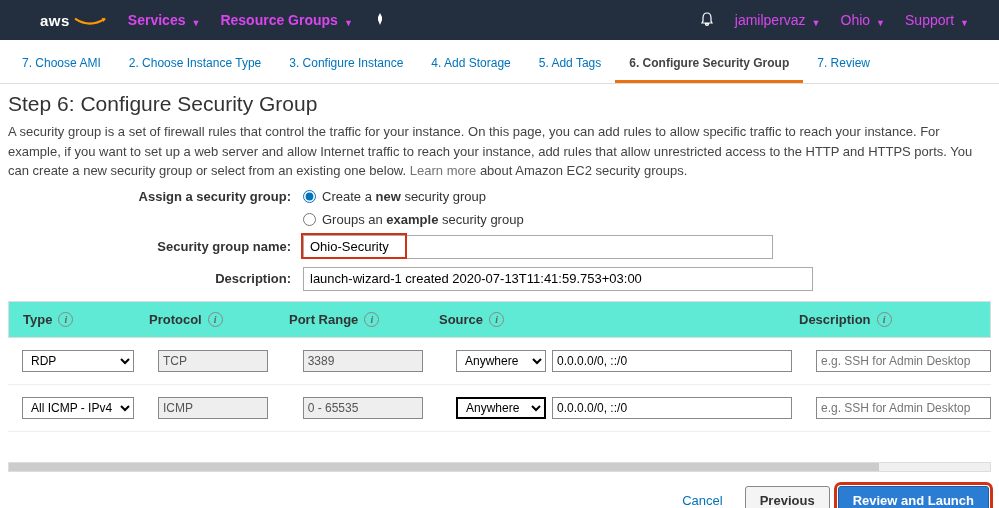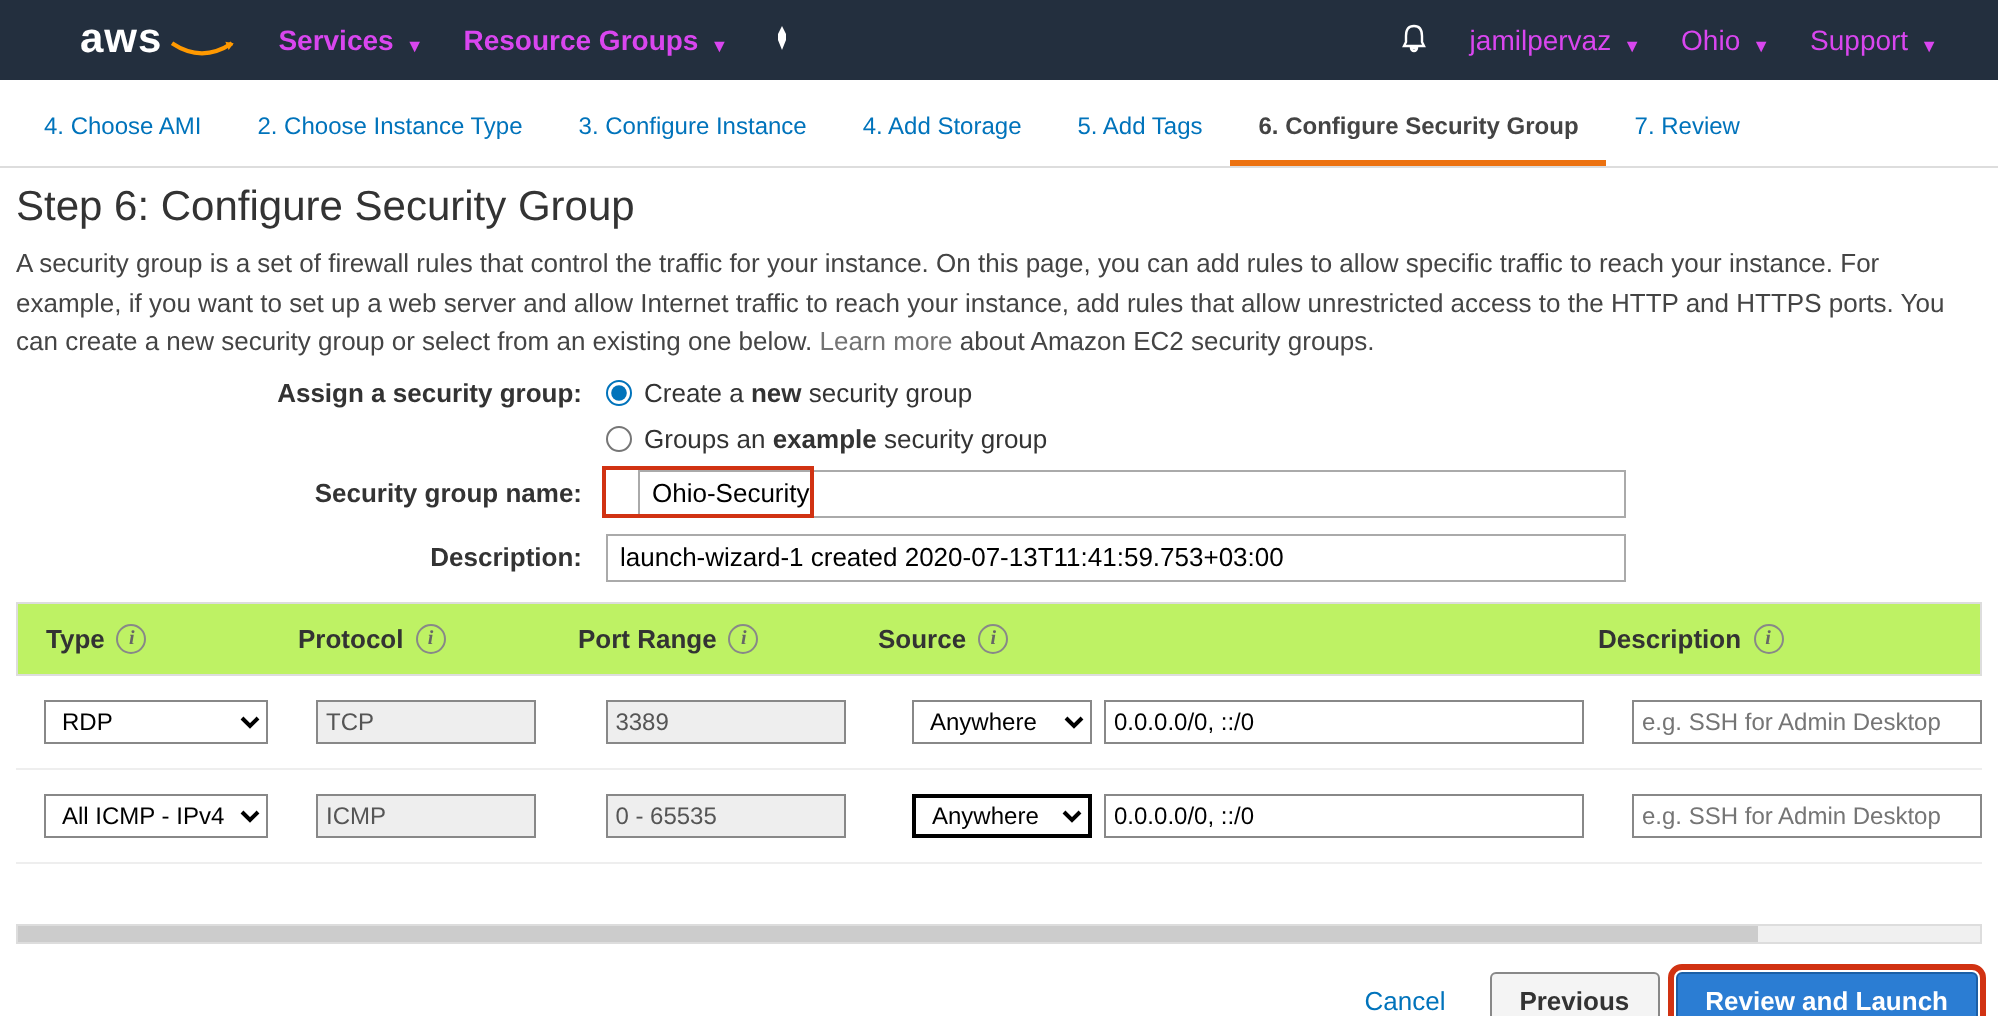--- a/index.html
+++ b/index.html
@@ -1,41 +1,41 @@
 <!DOCTYPE html>
 <html><head>
 <meta charset="utf-8">
 <style>
 * { box-sizing: border-box; margin: 0; padding: 0; }
 body { font-family: "Helvetica Neue", Arial, sans-serif; font-size: 13px; color: #333; width: 999px; background: #fff; }
 .topnav { background: #232f3e; color: #fff; display: flex; align-items: center; height: 40px; padding: 0 10px; }
 .logo { display: flex; align-items: flex-end; margin: 0 20px 0 30px; }
-.logo-text { color: #fff; font-weight: bold; font-size: 21px; letter-spacing: .5px; }
+.logo-text { color: #fff; font-weight: bold; font-size: 15px; letter-spacing: .5px; }
 .logo-smile { width: 36px; height: 10px; margin-left: 2px; margin-bottom: 2px; }
 .nav-item { color: #d946ef; font-size: 14px; margin-right: 20px; display: flex; align-items: flex-end; cursor: pointer; }
 .nav-item.bold { font-weight: bold; }
 .caret { margin-left: 6px; font-size: 9px; }
 .nav-spacer { flex: 1; }
 .pin-icon, .bell-icon { margin-right: 20px; cursor: pointer; }
 .wizard-tabs { display: flex; border-bottom: 1px solid #ddd; padding: 10px 8px 0 8px; font-size: 12px; }
 .wizard-tab { color: #0073bb; padding: 6px 14px 10px 14px; cursor: pointer; white-space: nowrap; }
 .wizard-tab.active { color: #444; font-weight: bold; border-bottom: 3px solid #ec7211; }
 .content { padding: 8px 8px 0 8px; position: relative; }
 h1 { font-size: 21px; font-weight: normal; color: #333; margin-bottom: 6px; }
 .desc { font-size: 13px; color: #444; line-height: 1.5; margin-bottom: 4px; }
 .learn { color: #737373; cursor: pointer; }
 .form-row { display: flex; align-items: center; margin: 8px 0; }
 .form-label { width: 295px; text-align: right; font-weight: bold; padding-right: 12px; font-size: 13px; }
 .radio { margin-right: 6px; accent-color: #0073bb; }
 .radio-label { font-size: 13px; }
 .text-input { border: 1px solid #aaa; padding: 3px 6px; font-size: 13px; height: 24px; width: 510px; }
-.name-wrap { position: relative; width: 510px; padding-left: 16px; }
+.name-wrap { position: relative; width: 470px; }
 .name-wrap .text-input { width: 100%; }
 .red-box-small { position: absolute; left: -2px; top: -2px; width: 106px; height: 26px; border: 2px solid #d13212; pointer-events: none; }
-.rules-head { display: flex; background: #bef264; border: 1px solid #ddd; padding: 10px 0; font-size: 13px; font-weight: bold; margin-top: 10px; }
+.rules-head { display: flex; background: #5eead4; border: 1px solid #ddd; padding: 10px 0; font-size: 13px; font-weight: bold; margin-top: 10px; }
 .rules-row { display: flex; padding: 12px 0; border-bottom: 1px solid #eee; align-items: center; gap: 24px; }
 .col-type { width: 140px; padding-left: 14px; display:flex; align-items:center; }
 .col-proto { width: 140px; display:flex; align-items:center;}
 .col-port { width: 150px; display:flex; align-items:center;}
 .col-source { width: 360px; display:flex; align-items:center; }
 .col-desc { flex: 1; display:flex; align-items:center;}
 .info-icon { display: inline-flex; width: 15px; height: 15px; border: 1px solid #888; border-radius: 50%; align-items: center; justify-content: center; font-size: 10px; font-style: italic; color: #666; margin-left: 6px; font-family: serif; }
 select, .rule-input { border: 1px solid #888; background: #fff; font-size: 12px; height: 22px; padding: 1px 4px; }
 .rule-input { width: 120px; }
 .rule-input.small { width: 110px; }
@@ -86,21 +86,21 @@
       <span>Ohio</span>
       <span class="caret">▼</span>
     </div>
   <div class="nav-item">
       <span>Support</span>
       <span class="caret">▼</span>
     </div>
 </div>
 
 <div class="wizard-tabs">
-  <div class="wizard-tab">4. Choose AMI</div>
+  <div class="wizard-tab">7. Choose AMI</div>
   <div class="wizard-tab">2. Choose Instance Type</div>
   <div class="wizard-tab">3. Configure Instance</div>
   <div class="wizard-tab">4. Add Storage</div>
   <div class="wizard-tab">5. Add Tags</div>
   <div class="wizard-tab active">6. Configure Security Group</div>
   <div class="wizard-tab">7. Review</div>
 </div>
 
 <div class="content">
   <h1>Step 6: Configure Security Group</h1>

